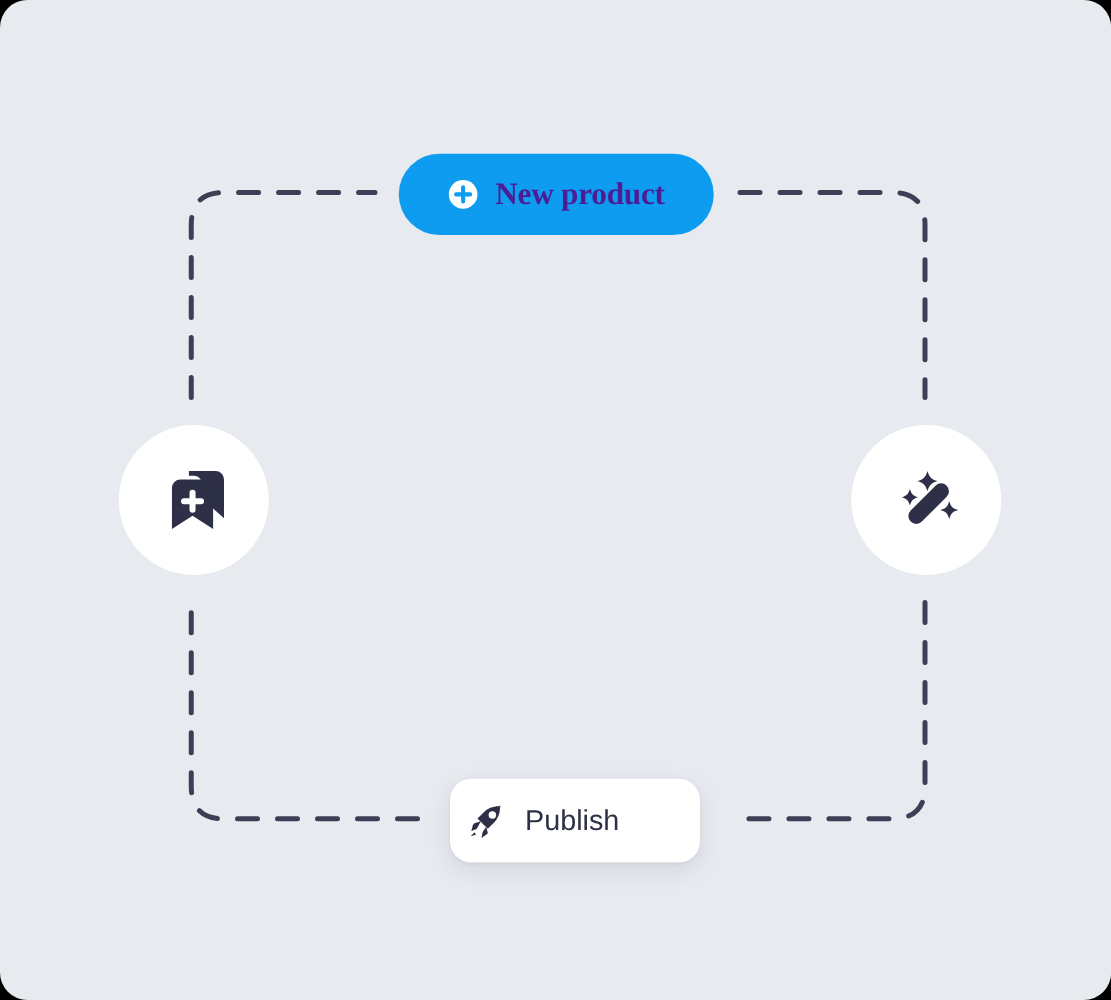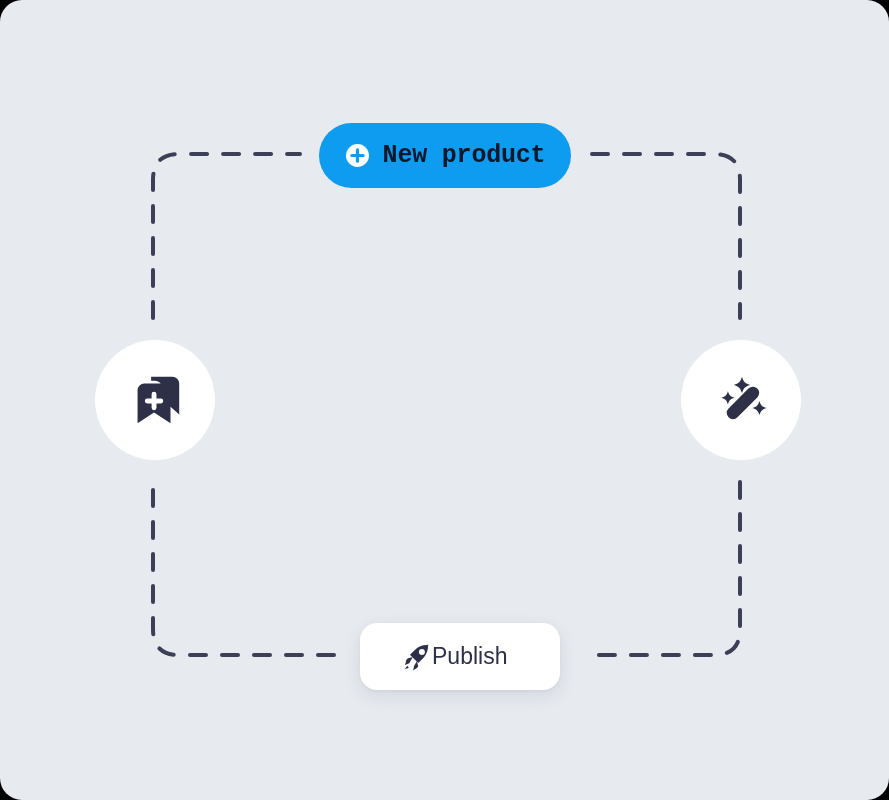--- a/index.html
+++ b/index.html
@@ -46,26 +46,26 @@
     cursor: pointer;
     padding: 0;
   }
   .plus-badge {
     width: 25px;
     height: 25px;
     flex: 0 0 25px;
     display: block;
   }
   .new-product-label {
-    color: #0f172a;
+    color: #4c1d95;
     font-size: 25px;
     font-weight: bold;
     letter-spacing: -0.2px;
     line-height: 1;
-    font-family: Liberation Mono, monospace;
+    font-family: Liberation Serif, serif;
   }
 
   
   .icon-circle {
     position: absolute;
     width: 120px;
     height: 120px;
     border-radius: 50%;
     background: #ffffff;
     display: flex;
@@ -83,21 +83,22 @@
     top: 623px;
     width: 200px;
     height: 67px;
     border: none;
     border-radius: 17px;
     background: #ffffff;
     box-shadow: 0 6px 18px rgba(40,45,70,0.10), 0 1px 3px rgba(40,45,70,0.06);
     display: flex;
     align-items: center;
     justify-content: flex-start;
-    padding: 0 0 0 42px;
+    gap: 16px;
+    padding: 0 0 0 14px;
     cursor: pointer;
   }
   .rocket-icon { width: 30px; height: 30px; flex: 0 0 30px; display: block; }
   .publish-label {
     color: #2e3047;
     font-size: 23px;
     font-weight: normal;
     line-height: 1;
     font-family: "Liberation Sans", sans-serif;
   }

